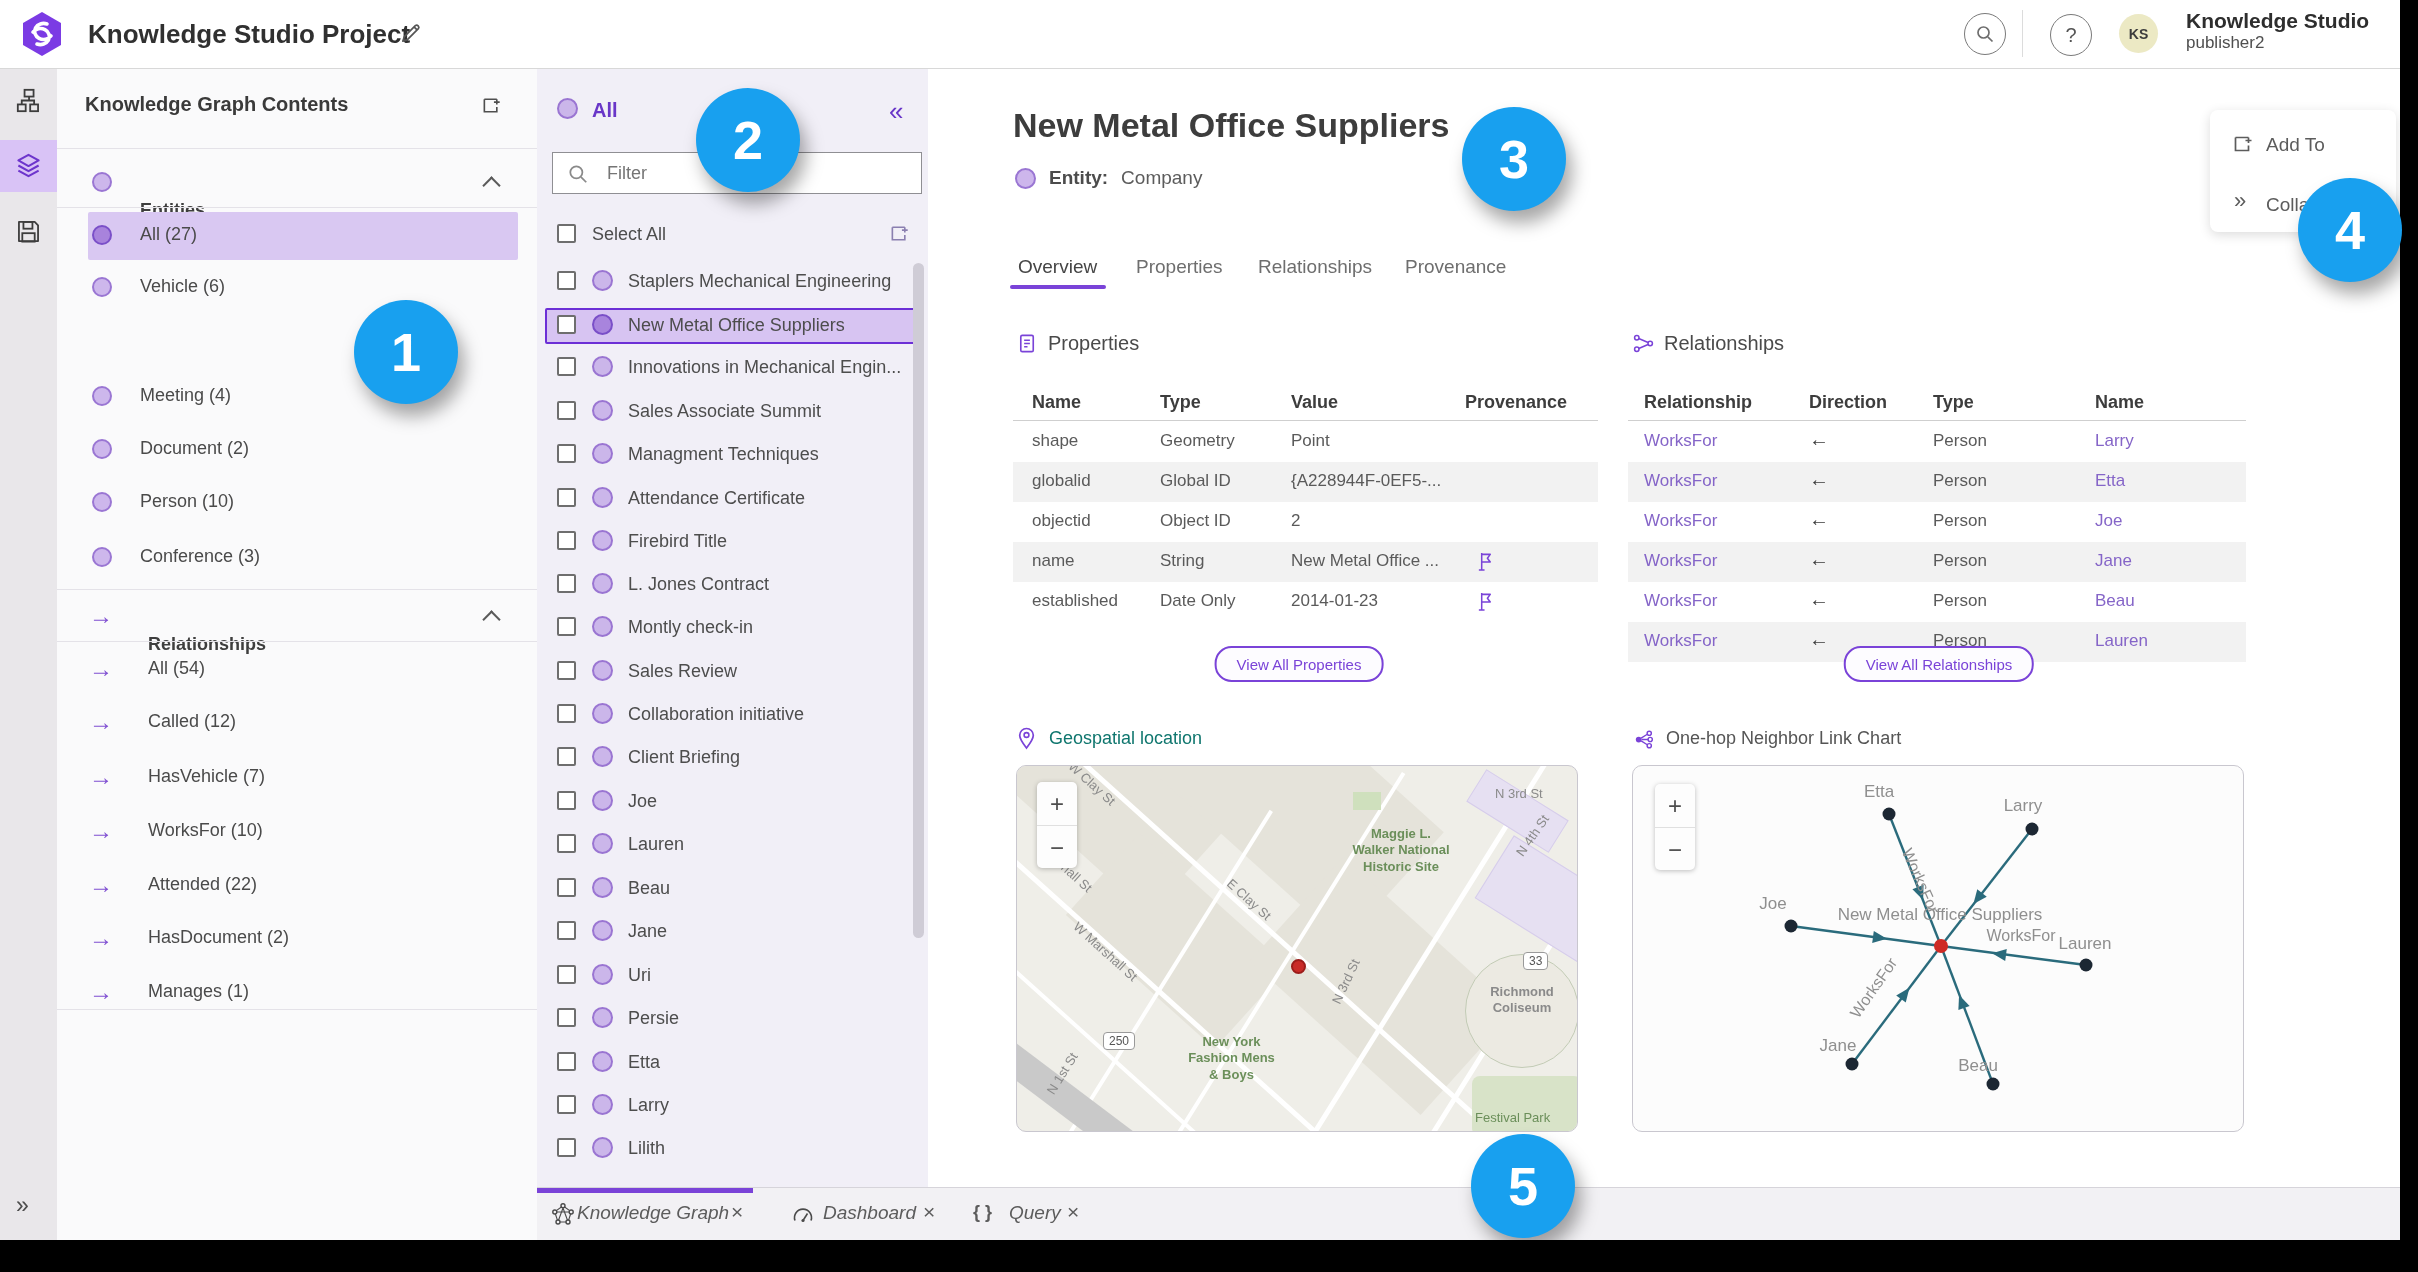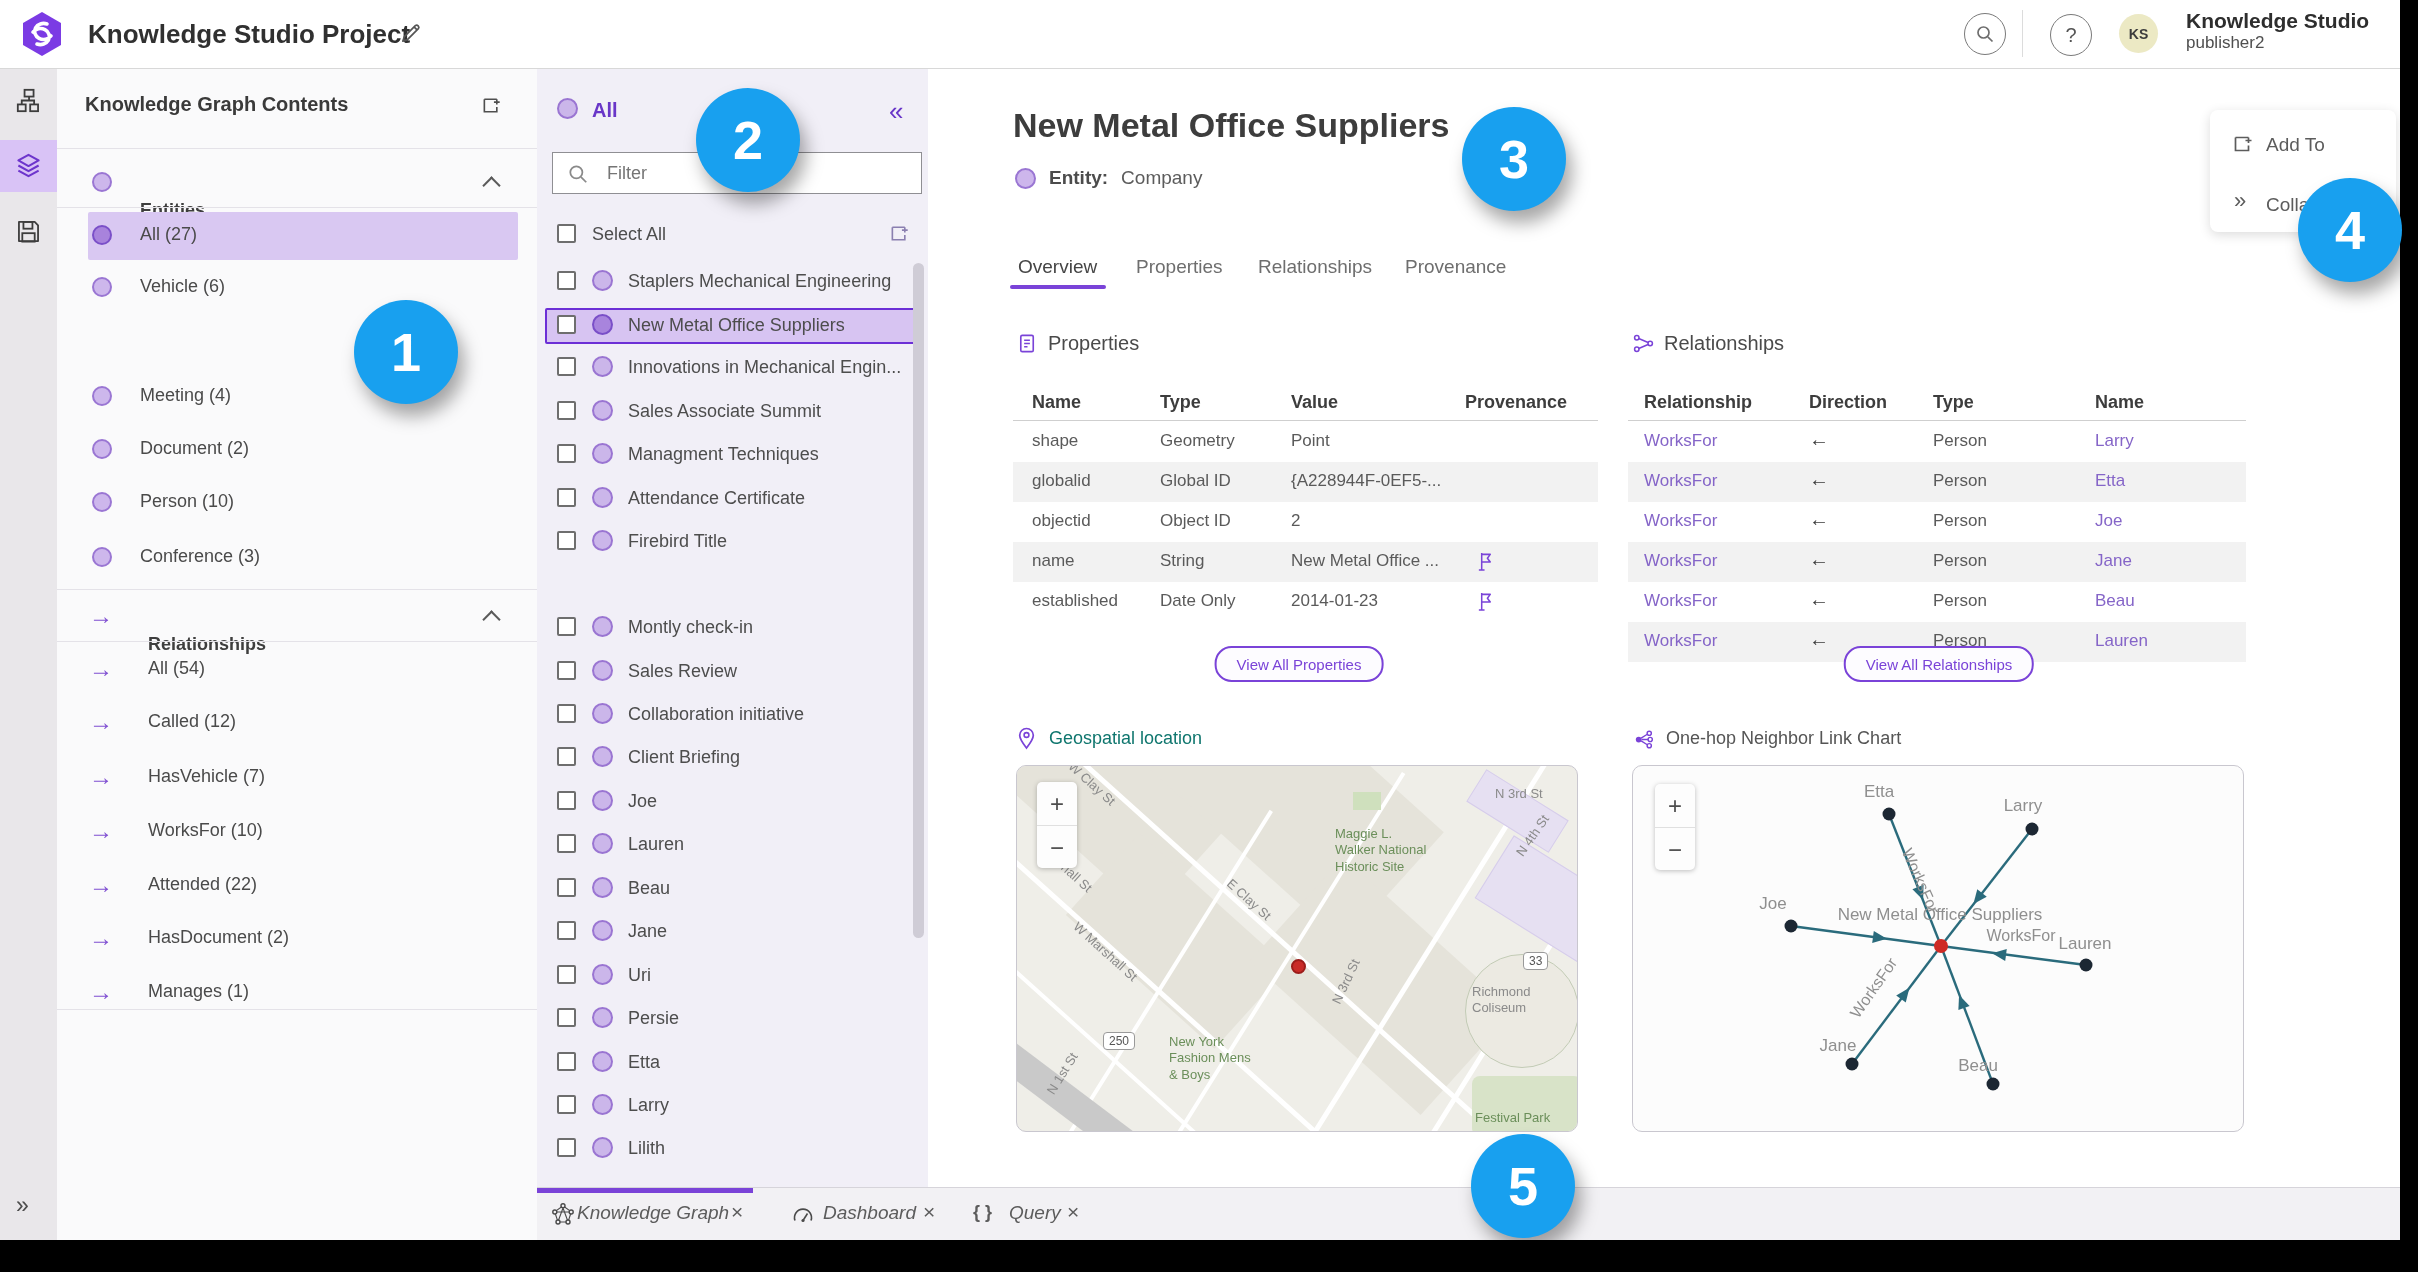--- a/index.html
+++ b/index.html
@@ -80,21 +80,21 @@
 
   
   .mapbox{position:absolute;left:88px;top:697px;width:562px;height:367px;border:1px solid #c9c7cf;border-radius:10px;background:#efeee8;overflow:hidden;box-sizing:border-box;}
   .street{position:absolute;background:#fff;}
   .blockb{position:absolute;background:#e5e3da;}
   .zoomctl{position:absolute;left:20px;top:16px;width:40px;height:86px;background:#fdfdfd;border-radius:5px;box-shadow:0 1px 5px rgba(0,0,0,.25);z-index:8;}
   .zplus,.zminus{position:absolute;left:0;width:40px;height:43px;display:flex;align-items:center;justify-content:center;font-size:24px;color:#4d4d4d;}
   .zminus{top:43px;border-top:1px solid #e0e0e0;}
   .mlabel{position:absolute;font-size:13px;color:#8a8a8a;white-space:pre-line;z-index:6;}
   .mlabel.grn{color:#6b8f5a;}
-  .mlabel.ctr{text-align:left;line-height:1.25;}
+  .mlabel.ctr{text-align:center;line-height:1.25;font-weight:bold;}
   .shield{position:absolute;background:#fff;border:1px solid #9a9a9a;border-radius:4px;font-size:12px;color:#555;padding:1px 5px;z-index:6;}
   .reddot{position:absolute;left:274px;top:193px;width:15px;height:15px;border-radius:50%;background:#c92b28;border:2px solid #9c1d1b;box-sizing:border-box;z-index:7;}
 
   
   .linkbox{position:absolute;left:704px;top:697px;width:612px;height:367px;border:1px solid #c9c7cf;border-radius:10px;background:#fcfcfc;overflow:hidden;box-sizing:border-box;}
   .nlabel{position:absolute;transform:translate(-50%,-50%);font-size:17px;color:#8f8f8f;white-space:nowrap;z-index:6;}
   .nlabel.rot1{transform:translate(-50%,-50%) rotate(66deg);}
   .nlabel.rot2{transform:translate(-50%,-50%) rotate(-55deg);}
 
   
@@ -303,20 +303,25 @@
         </div>
     <div class="m-row" style="top:410px">
           <span class="cb"></span>
           <span class="m-dot"></span>
           <span class="m-label">Attendance Certificate</span>
         </div>
     <div class="m-row" style="top:453px">
           <span class="cb"></span>
           <span class="m-dot"></span>
           <span class="m-label">Firebird Title</span>
+        </div>
+    <div class="m-row" style="top:496px">
+          <span class="cb"></span>
+          <span class="m-dot"></span>
+          <span class="m-label">L. Jones Contract</span>
         </div>
     <div class="m-row" style="top:539px">
           <span class="cb"></span>
           <span class="m-dot"></span>
           <span class="m-label">Montly check-in</span>
         </div>
     <div class="m-row" style="top:583px">
           <span class="cb"></span>
           <span class="m-dot"></span>
           <span class="m-label">Sales Review</span>

